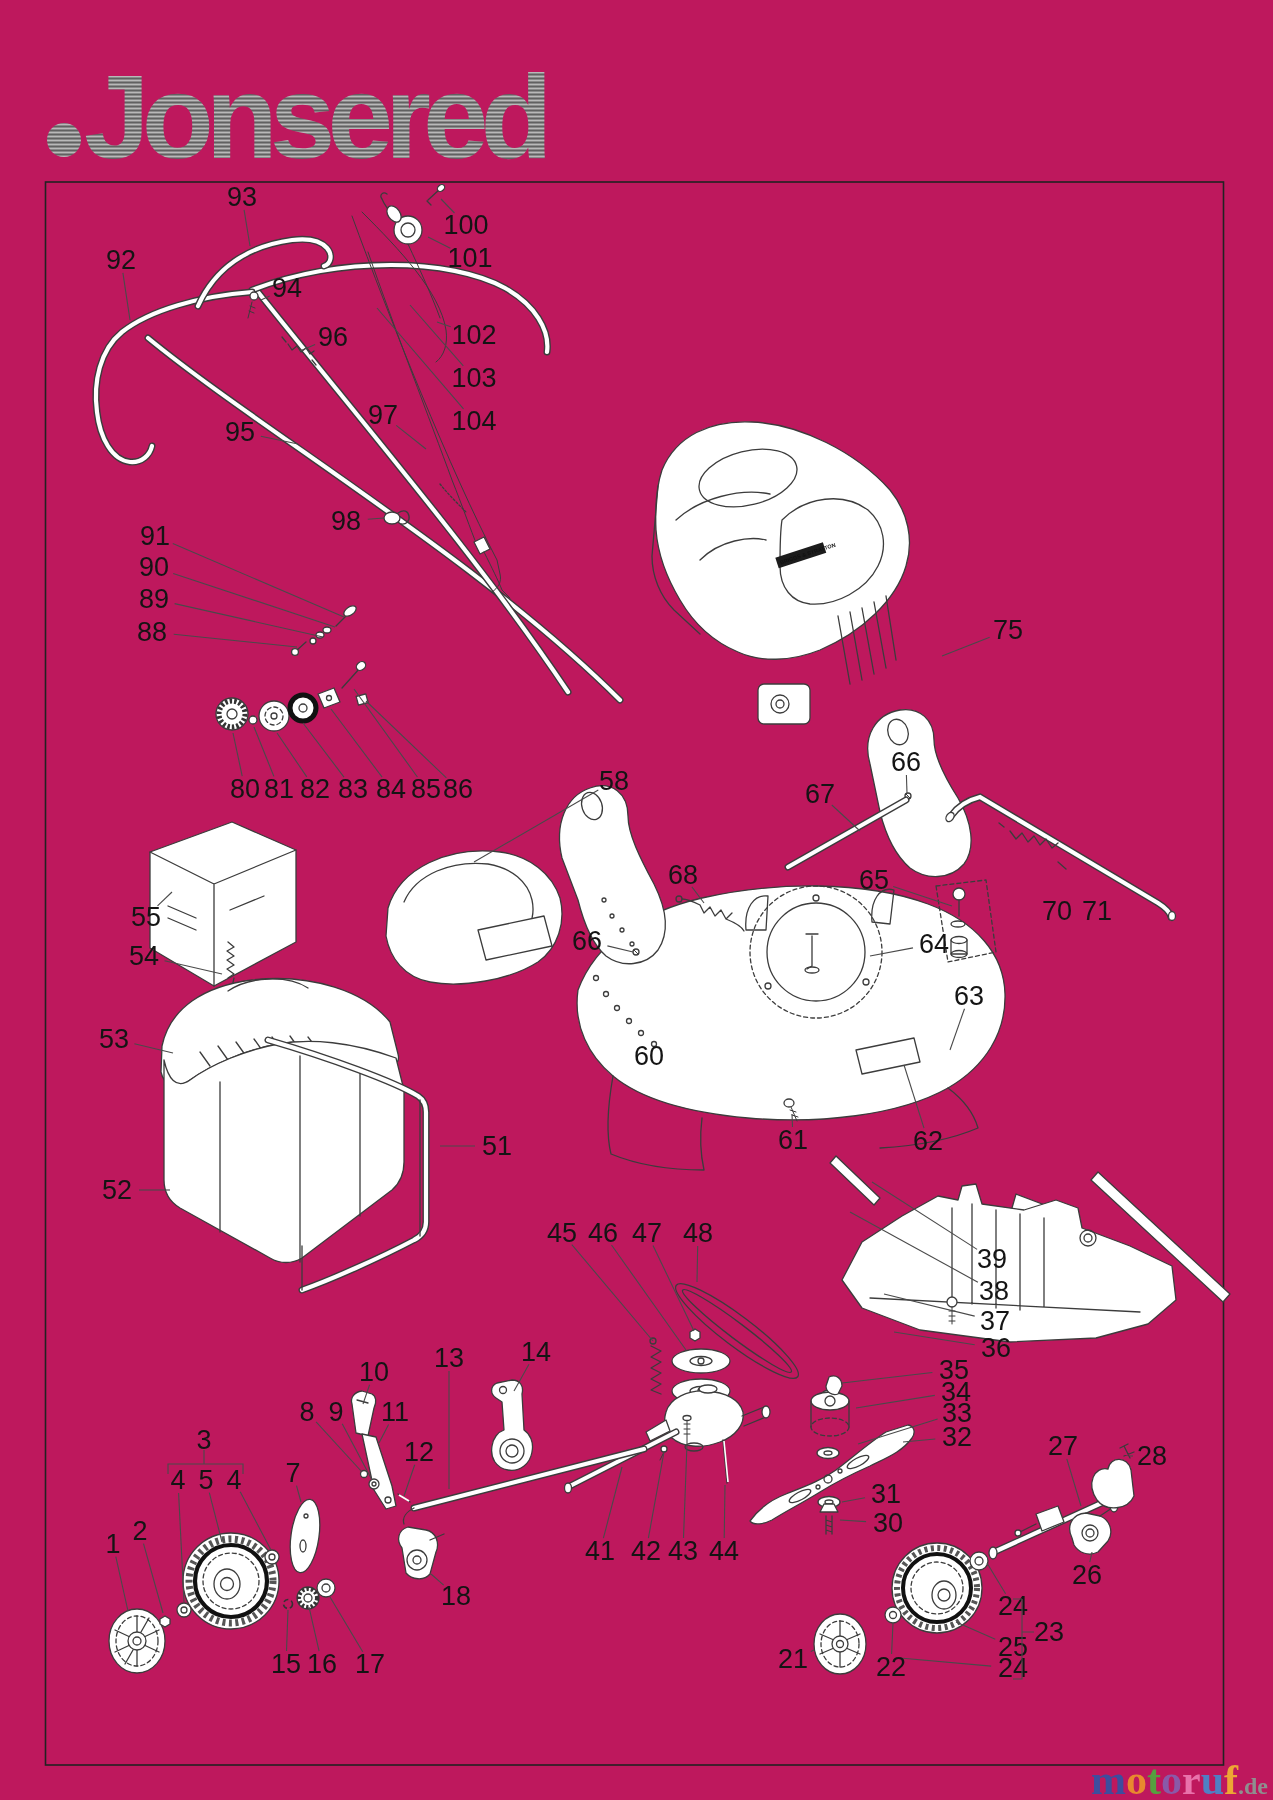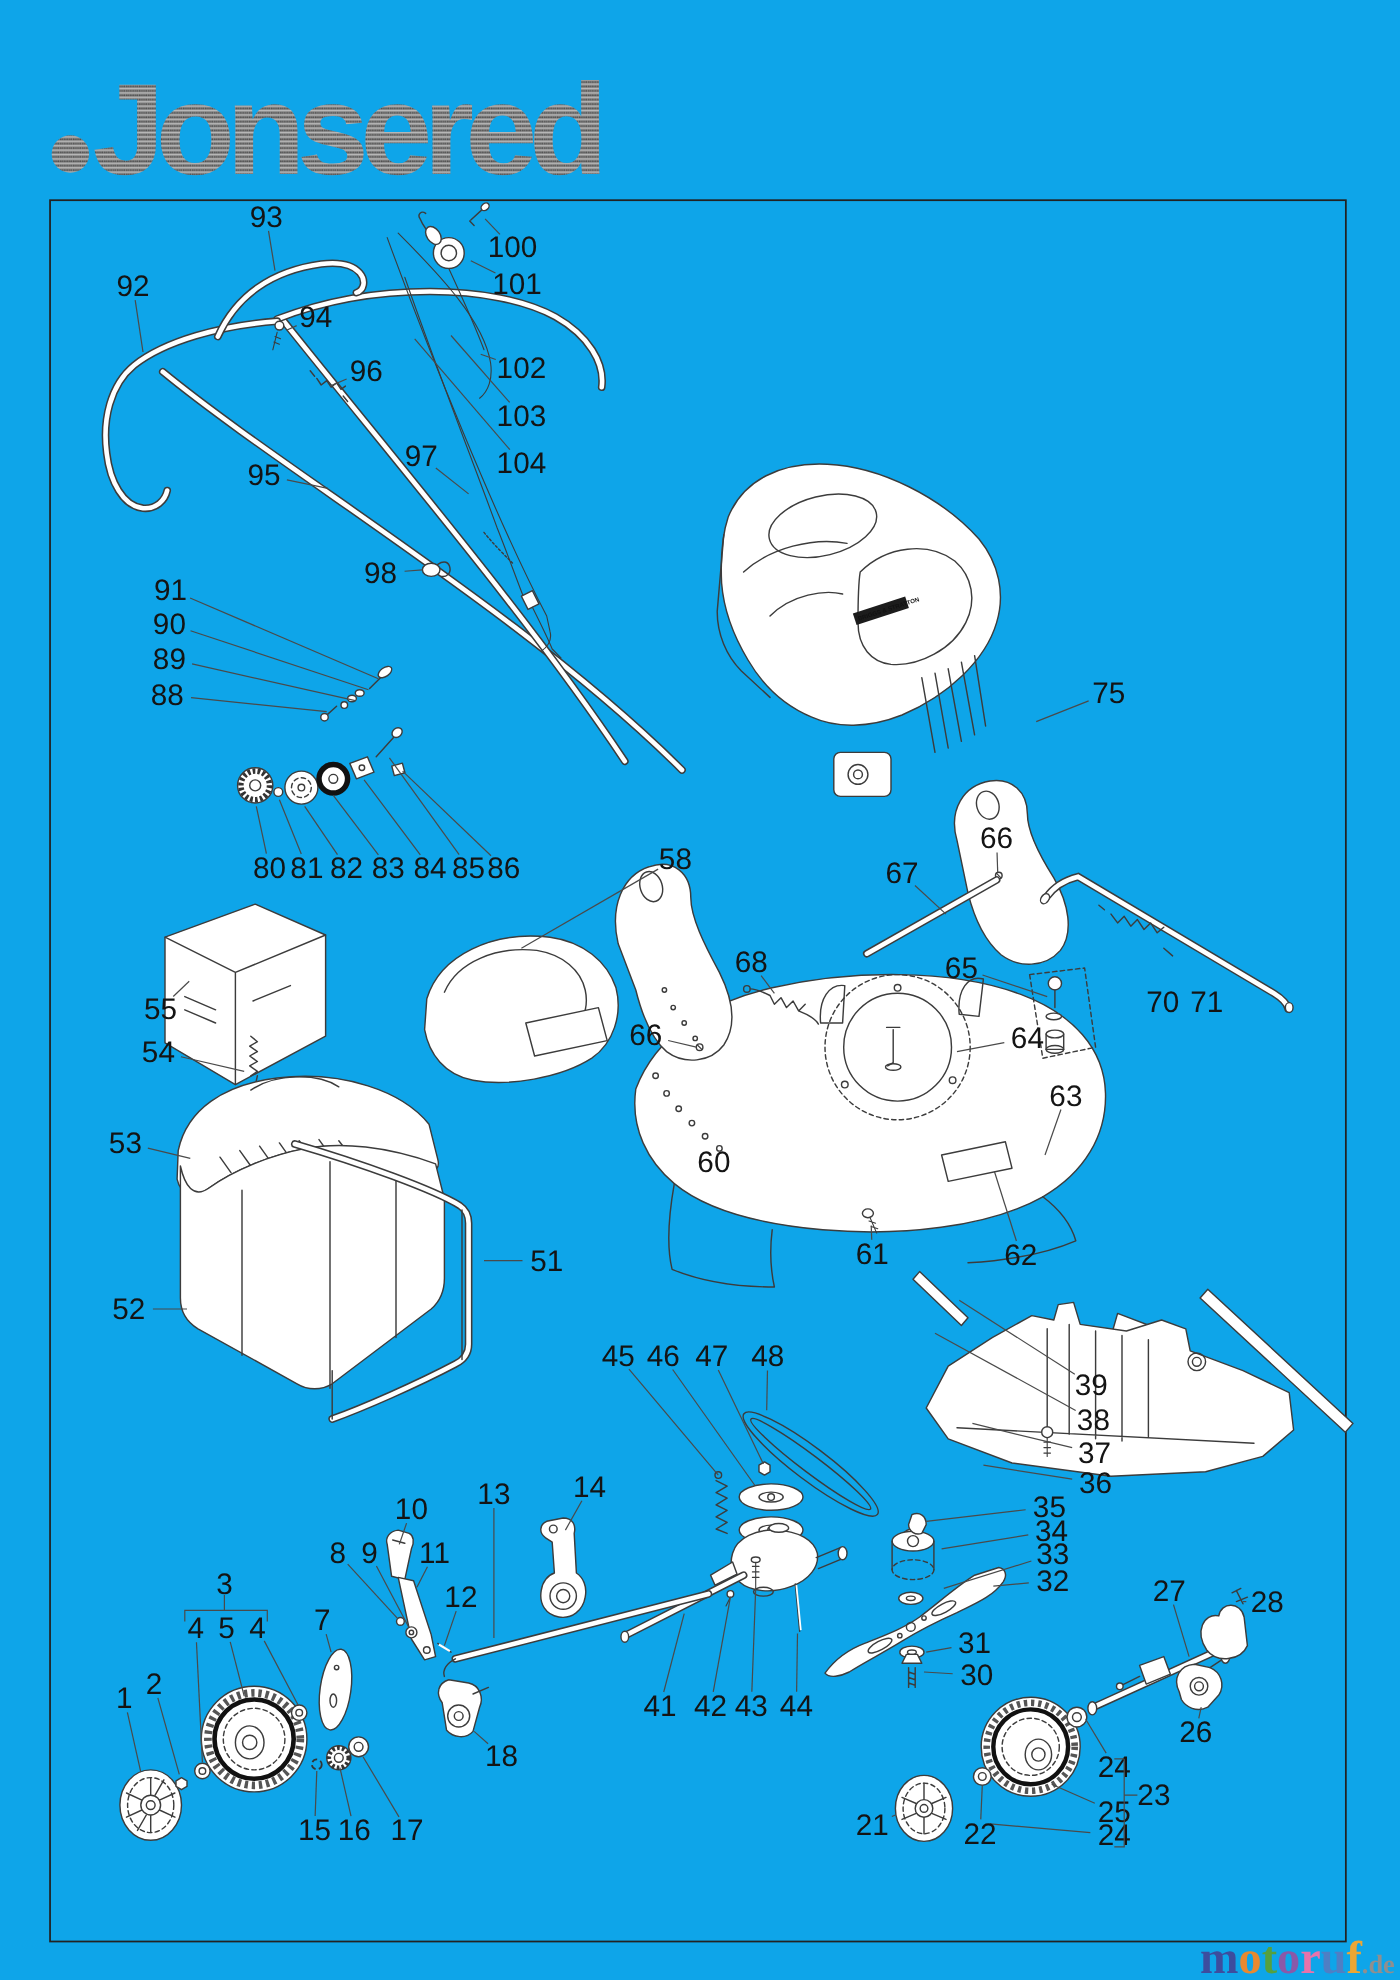--- a/index.html
+++ b/index.html
@@ -1,16 +1,16 @@
 <!DOCTYPE html>
 <html><head>
 <meta charset="utf-8">
 <style>
   html,body{margin:0;padding:0;background:#fff;}
-  .stage{position:relative;width:1273px;height:1800px;background:#0ea5e9;overflow:hidden;
+  .stage{position:relative;width:1273px;height:1800px;background:#be185d;overflow:hidden;
          font-family:"Liberation Sans",sans-serif;}
   svg{position:absolute;left:0;top:0;}
   .ln{fill:none;stroke:#3c3c3c;stroke-width:1.3;stroke-linejoin:round;stroke-linecap:round;}
   .fw{fill:#ffffff;stroke:#3c3c3c;stroke-width:1.3;stroke-linejoin:round;}
   .dash{stroke-dasharray:4 3;}
   .tube-o{fill:none;stroke:#3c3c3c;stroke-width:7;stroke-linecap:round;}
   .tube-i{fill:none;stroke:#ffffff;stroke-width:4.2;stroke-linecap:round;}
   .thin{stroke-width:1;}
   .leader{stroke:#4a4a4a;stroke-width:1.1;fill:none;}
   .plabel{font-family:"Liberation Sans",sans-serif;font-size:27px;fill:#141414;}

